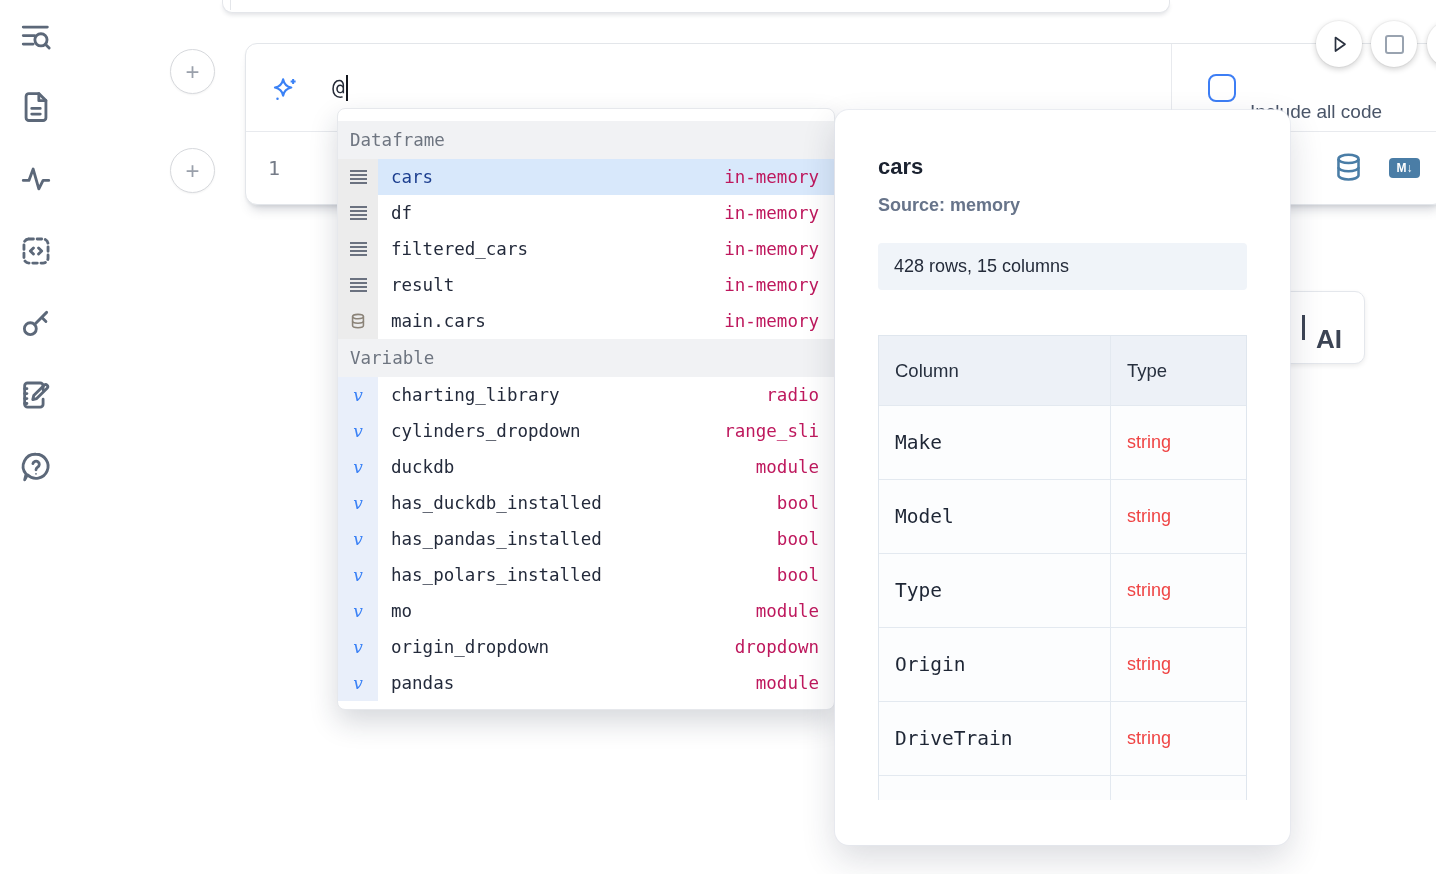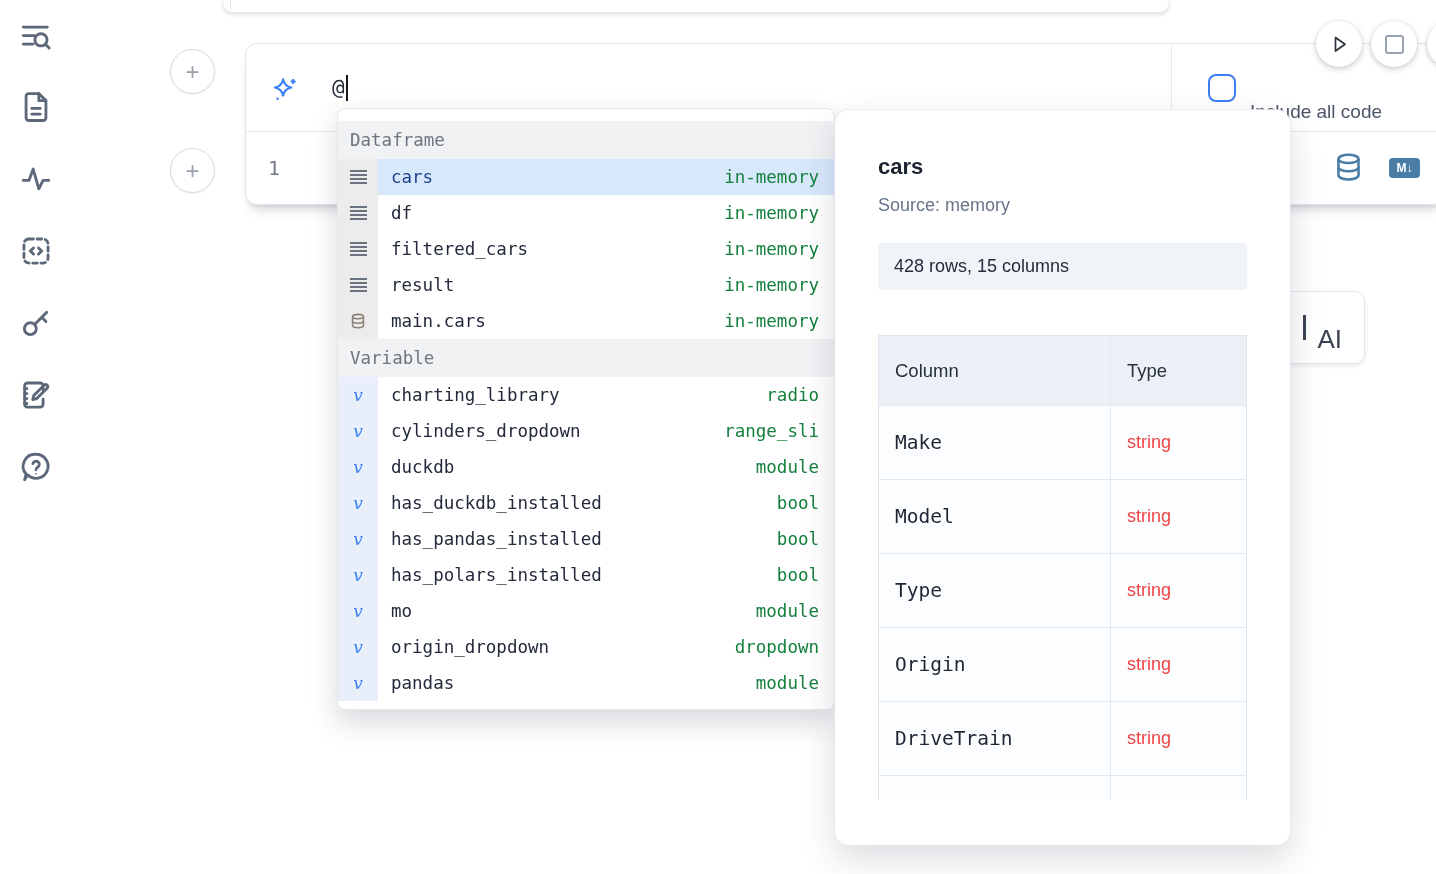--- a/index.html
+++ b/index.html
@@ -58,46 +58,46 @@
   .circle-btn.play { left:1316px; } .circle-btn.stop { left:1371px; } .circle-btn.extra { left:1427px; }
   .stop-square { width:19px; height:19px; border:2px solid #99a3b0; border-radius:3px; }
 
   
   .ai-btn { position:absolute; left:1243px; top:291px; width:122px; height:73px;
             background:#fff; border:1px solid #e4e7ec; border-radius:10px;
             box-shadow:0 2px 5px rgba(0,0,0,.08); z-index:5;
             display:flex; align-items:center; justify-content:flex-end;
             padding-right:22px; cursor:pointer; }
   .ai-btn .glyph-bar { width:3px; height:25px; background:#3c4454; margin-right:11px; }
-  .ai-btn .ai-label { font-size:26px; font-weight:normal; color:#3c4454;margin-top:24px; }
+  .ai-btn .ai-label { font-size:26px; font-weight:bold; color:#3c4454;margin-top:24px; }
 
   
   .dropdown { position:absolute; left:337px; top:108px; width:498px; height:602px;
               background:#fff; border:1px solid #e6e8ec; border-radius:8px;
               box-shadow:0 12px 28px rgba(30,40,60,.18); overflow:hidden; z-index:20;
               font-family:"DejaVu Sans Mono", monospace; padding-top:12px; }
   .ac-header { height:38px; background:#f1f2f4; color:#6e7580; font-size:17.5px;
                display:flex; align-items:center; padding-left:12px; }
   .ac-row { display:flex; height:36px; align-items:stretch; cursor:pointer; }
   .ac-icon-cell { width:40px; flex:none; display:flex; align-items:center;
                   justify-content:center; background:#ececec; }
   .ac-icon-cell.var { background:#e9effa; }
   .ac-content { flex:1; display:flex; align-items:center; background:#fff; min-width:0; }
   .ac-content.selected { background:#d8e8fb; }
   .ac-name { margin-left:13px; font-size:17.5px; color:#232a3b; white-space:pre; }
   .ac-content.selected .ac-name { color:#1d3f8f; }
-  .ac-type { margin-left:auto; margin-right:15px; font-size:17.5px; color:#15803d; white-space:pre; }
+  .ac-type { margin-left:auto; margin-right:15px; font-size:17.5px; color:#be185d; white-space:pre; }
   .var-v { font-family:"DejaVu Serif", serif; font-style:italic; font-size:17px; color:#3b82f6; }
 
   
   .panel { position:absolute; left:835px; top:110px; width:455px; height:735px;
            background:#fff; border-radius:14px; z-index:30; overflow:hidden;
            box-shadow:0 0 0 1px rgba(228,231,238,.7), 0 14px 34px rgba(30,40,60,.16); }
   .panel-title { margin:44px 0 0 43px; font-size:22px; font-weight:bold; color:#1b2230; }
-  .panel-source { margin:15px 0 0 43px; font-size:18px; color:#67748a; }
+  .panel-source { margin:15px 0 0 43px; font-size:18px; color:#67748a;font-weight:bold; }
   .shape-box { margin:27px 43px 0 43px; height:47px; background:#f0f4f9; border-radius:4px;
                display:flex; align-items:center; padding-left:16px;
                font-size:18px; color:#242b3a; }
   .tbl-wrap { margin:45px 43px 0 43px; height:465px; overflow:hidden; }
   .ptable { display:grid; grid-template-columns:232px 1fr; border:1px solid #dfe6ee; }
   .pcell { border-bottom:1px solid #e3e9f0; display:flex; align-items:center; padding-left:16px; }
   .pcell.c1 { border-right:1px solid #e3e9f0; }
   .pcell.head { height:70px; background:#edf1f7; font-size:18.5px; color:#27303f; }
   .pcell.body { height:74px; background:#fcfdfe; }
   .col-name { font-family:"DejaVu Sans Mono", monospace; font-size:19.5px; color:#1e2635; }

